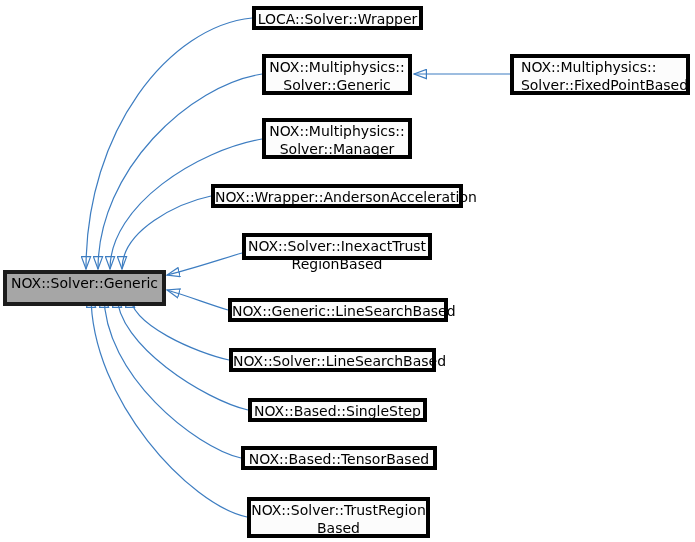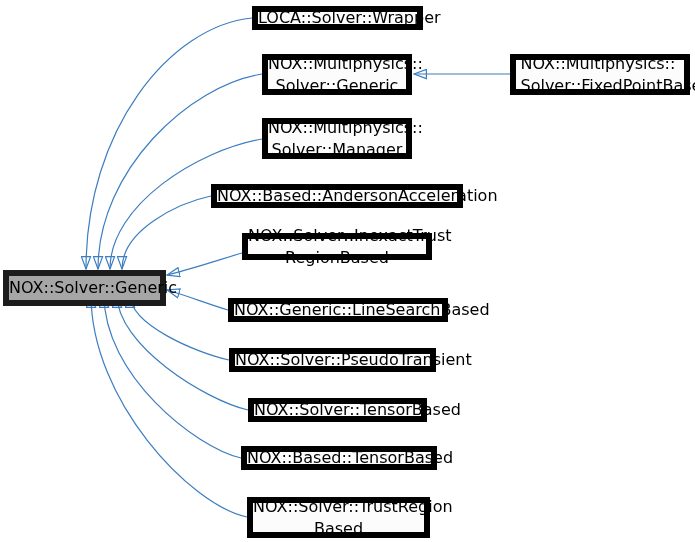--- a/index.html
+++ b/index.html
@@ -8,24 +8,24 @@
     width:695px;height:542px;
     background:#ffffff;
     font-family:"DejaVu Sans","Liberation Sans",sans-serif;
     overflow:hidden;
   }
   svg.edges{position:absolute;left:0;top:0;z-index:1;}
   svg.edges path{fill:none;stroke:#3d7dc1;stroke-width:1.2;}
   .node{
     position:absolute;z-index:2;
     background:#fcfcfc;
-    border:6px solid #000000;
+    border:4px solid #000000;
     box-sizing:border-box;
-    display:flex;align-items:center;justify-content:center;
-    font-size:16px;line-height:1.32;color:#000000;
+    display:flex;justify-content:center;
+    font-size:14px;line-height:1.32;color:#000000;
   }
   .node .lbl{
     display:block;width:100%;
     text-align:center;
     white-space:pre-line;
   }
   .node.base{
     background:#a6a6a6;
     border-color:#1c1c1c;
   }
@@ -85,38 +85,38 @@
     <span class="lbl">NOX::Multiphysics::
 Solver::FixedPointBased</span>
   </div>
 
   <div class="node" id="n-mpmanager">
     <span class="lbl">NOX::Multiphysics::
 Solver::Manager</span>
   </div>
 
   <div class="node" id="n-anderson">
-    <span class="lbl">NOX::Based::AndersonAcceleration</span>
+    <span class="lbl">NOX::Wrapper::AndersonAcceleration</span>
   </div>
 
   <div class="node" id="n-inexact">
     <span class="lbl">NOX::Solver::InexactTrust
 RegionBased</span>
   </div>
 
   <div class="node" id="n-linesearch">
     <span class="lbl">NOX::Generic::LineSearchBased</span>
   </div>
 
   <div class="node" id="n-pseudo">
-    <span class="lbl">NOX::Solver::PseudoTransient</span>
+    <span class="lbl">NOX::Solver::LineSearchBased</span>
   </div>
 
   <div class="node" id="n-single">
-    <span class="lbl">NOX::Solver::TensorBased</span>
+    <span class="lbl">NOX::Based::SingleStep</span>
   </div>
 
   <div class="node" id="n-tensor">
     <span class="lbl">NOX::Based::TensorBased</span>
   </div>
 
   <div class="node" id="n-trust">
     <span class="lbl">NOX::Solver::TrustRegion
 Based</span>
   </div>

